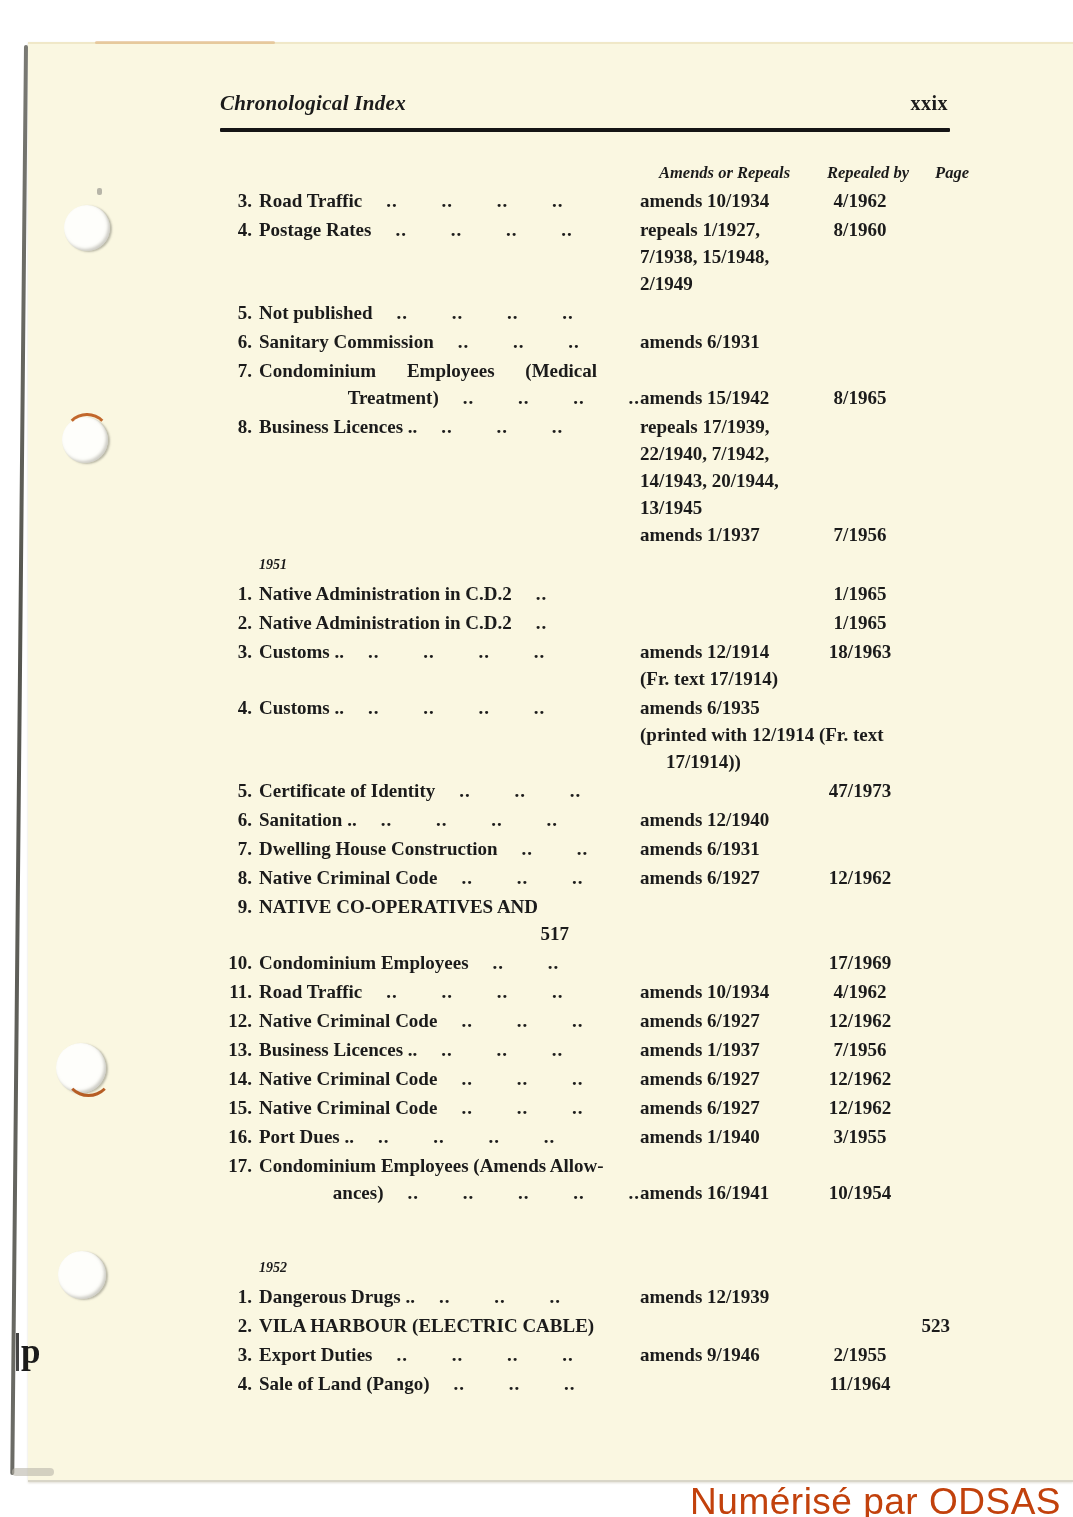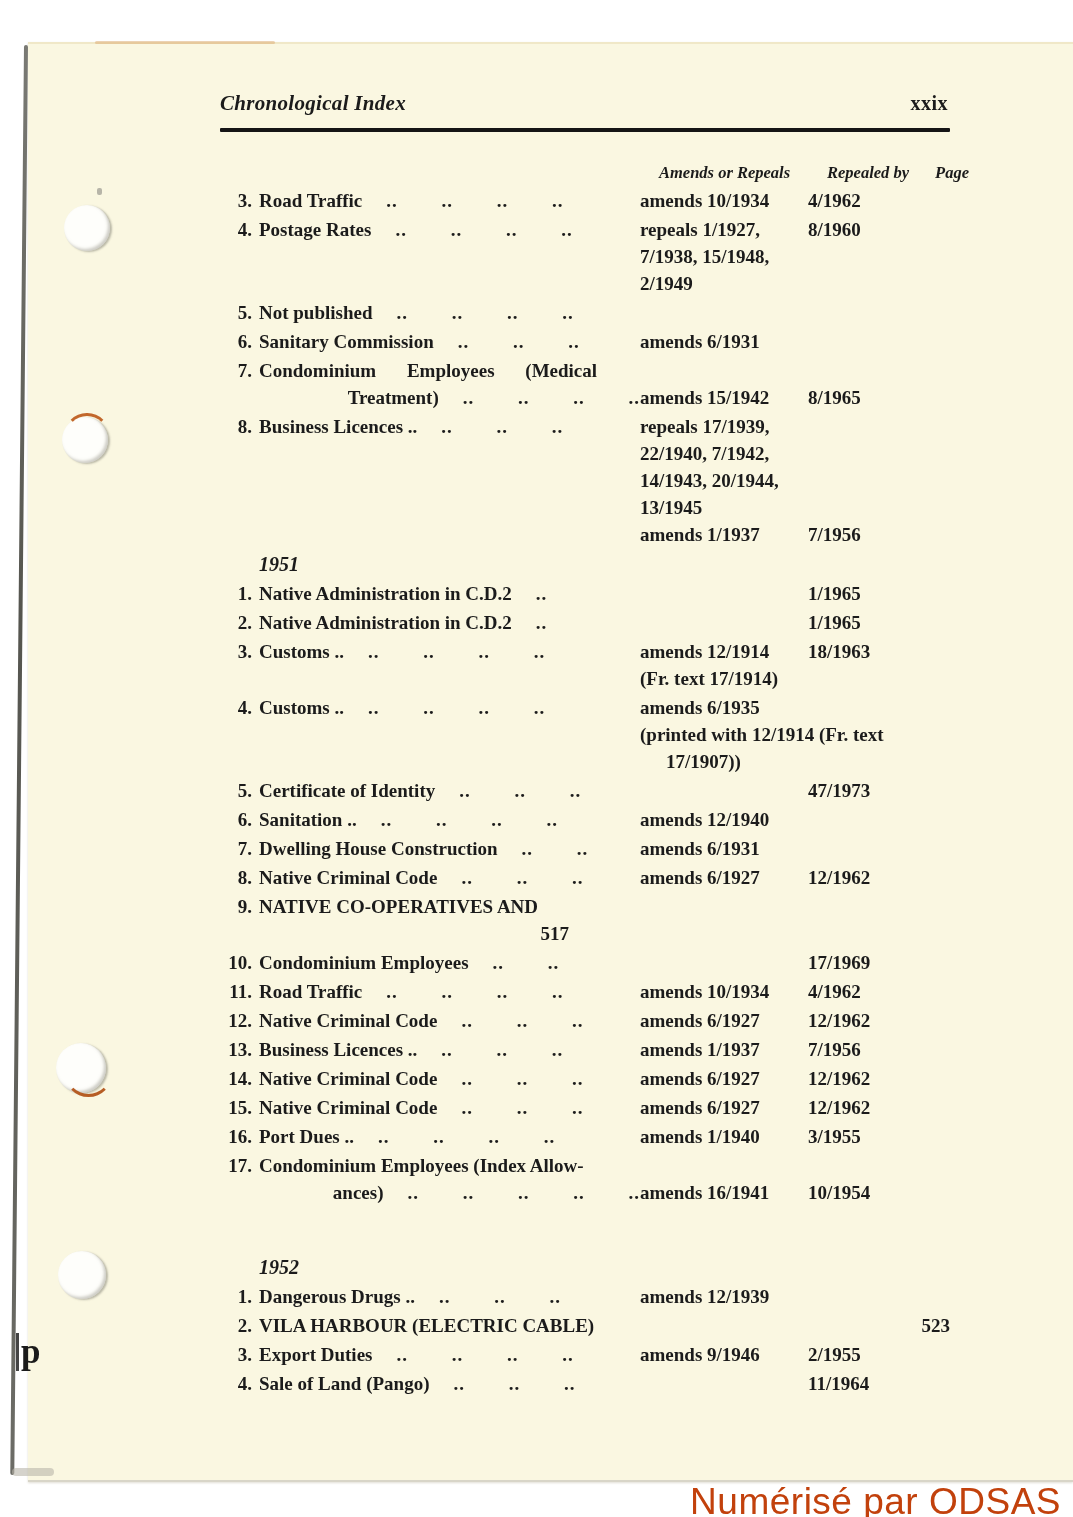--- a/index.html
+++ b/index.html
@@ -71,36 +71,36 @@
     line-height:22px; white-space:nowrap;align-items:flex-end;
   }
   .colheads .c-amends { width:168px; flex:none; }
   .colheads .c-repealed { width:104px; flex:none; }
   .colheads .c-page { width:38px; flex:none; text-align:right; }
 
   .rows { margin-top:3px; }
   .section { margin-top:2px; }
   .section.gap { margin-top:48px; }
   .year {
-    font-style:italic; font-weight:bold; font-size:20px;
+    font-style:italic; font-weight:bold; font-size:14px;
     line-height:27px; padding-left:39px; margin-top:3px; margin-bottom:2px;
   }
   .entry { margin-top:2px; }
   .line { display:flex; line-height:27px; font-size:19px; font-weight:bold; }
   .num { width:32px; flex:none; text-align:right; margin-right:7px; }
   .title-zone { width:381px; flex:none; overflow:hidden; white-space:nowrap; }
   .title-zone.indent { width:347px; padding-left:34px;text-align:right; }
   .spread { word-spacing:26px; }
   .leaders {
     display:inline-block; margin-left:24px;
     word-spacing:38px; letter-spacing:1px;
   }
   .amends { width:168px; flex:none; white-space:nowrap; overflow:visible; }
   .amends.indent { width:142px; padding-left:26px; }
-  .repealed { width:104px; flex:none; white-space:nowrap; }
+  .repealed { width:104px; flex:none; white-space:nowrap;text-align:center; }
   .pagenum { width:38px; flex:none; text-align:right; }
 
   .margin-mark {
     position:absolute; left:16px; top:1333px;
     font-size:35px; font-weight:bold; line-height:38px;
     border-left:3px solid #444; padding-left:2px;
   }
   .watermark {
     position:absolute; right:12px; top:1481px;
     font-family:"Liberation Sans", sans-serif;
@@ -291,21 +291,21 @@
           <div class="line">
             <span class="num"></span>
             <span class="title-zone indent"><span></span></span>
             <span class="amends">(printed with 12/1914 (Fr. text</span>
             <span class="repealed"></span>
             <span class="pagenum"></span>
           </div>
           <div class="line">
             <span class="num"></span>
             <span class="title-zone indent"><span></span></span>
-            <span class="amends indent">17/1907))</span>
+            <span class="amends indent">17/1914))</span>
             <span class="repealed"></span>
             <span class="pagenum"></span>
           </div>
         </div>
         <div class="entry">
           <div class="line">
             <span class="num">5.</span>
             <span class="title-zone"><span>Certificate of Identity</span><span class="leaders">.. .. ..</span></span>
             <span class="amends"></span>
             <span class="repealed">47/1973</span>
@@ -413,21 +413,21 @@
             <span class="num">16.</span>
             <span class="title-zone"><span>Port Dues ..</span><span class="leaders">.. .. .. ..</span></span>
             <span class="amends">amends 1/1940</span>
             <span class="repealed">3/1955</span>
             <span class="pagenum"></span>
           </div>
         </div>
         <div class="entry">
           <div class="line">
             <span class="num">17.</span>
-            <span class="title-zone"><span>Condominium Employees (Index Allow-</span></span>
+            <span class="title-zone"><span>Condominium Employees (Amends Allow-</span></span>
             <span class="amends"></span>
             <span class="repealed"></span>
             <span class="pagenum"></span>
           </div>
           <div class="line">
             <span class="num"></span>
             <span class="title-zone indent"><span>ances)</span><span class="leaders">.. .. .. .. ..</span></span>
             <span class="amends">amends 16/1941</span>
             <span class="repealed">10/1954</span>
             <span class="pagenum"></span>

